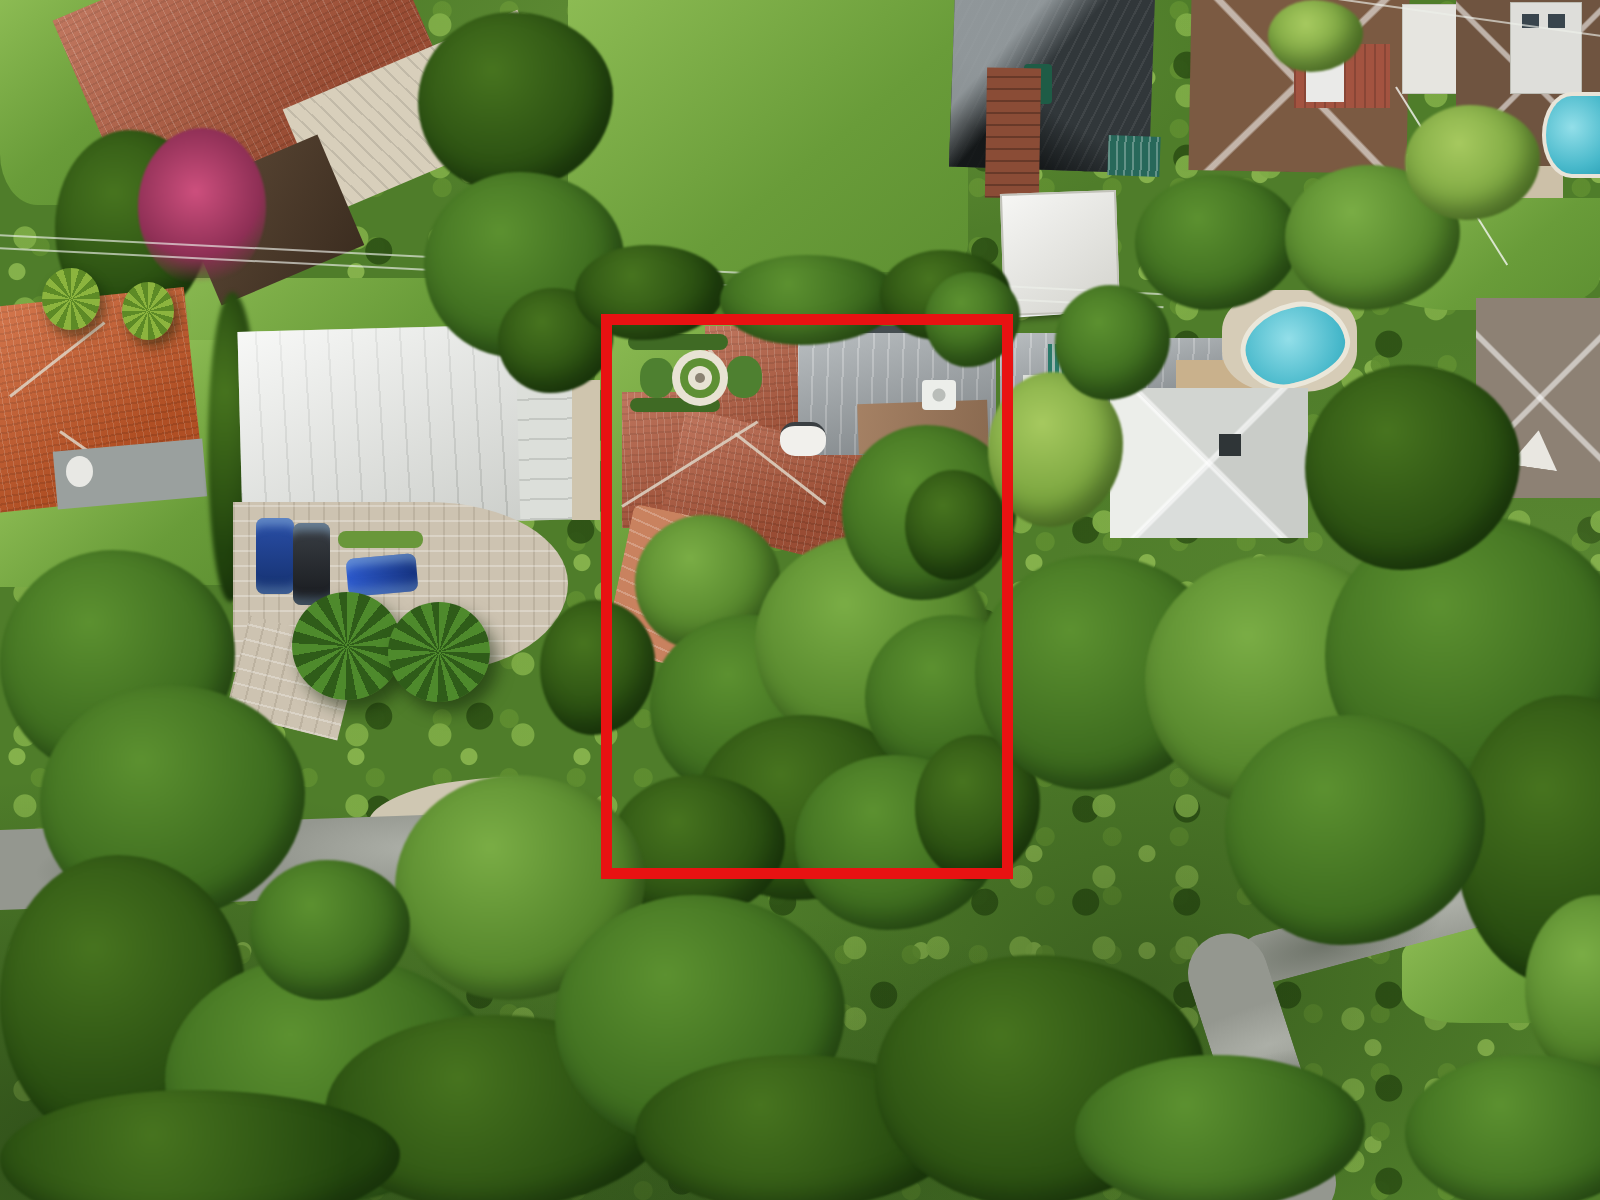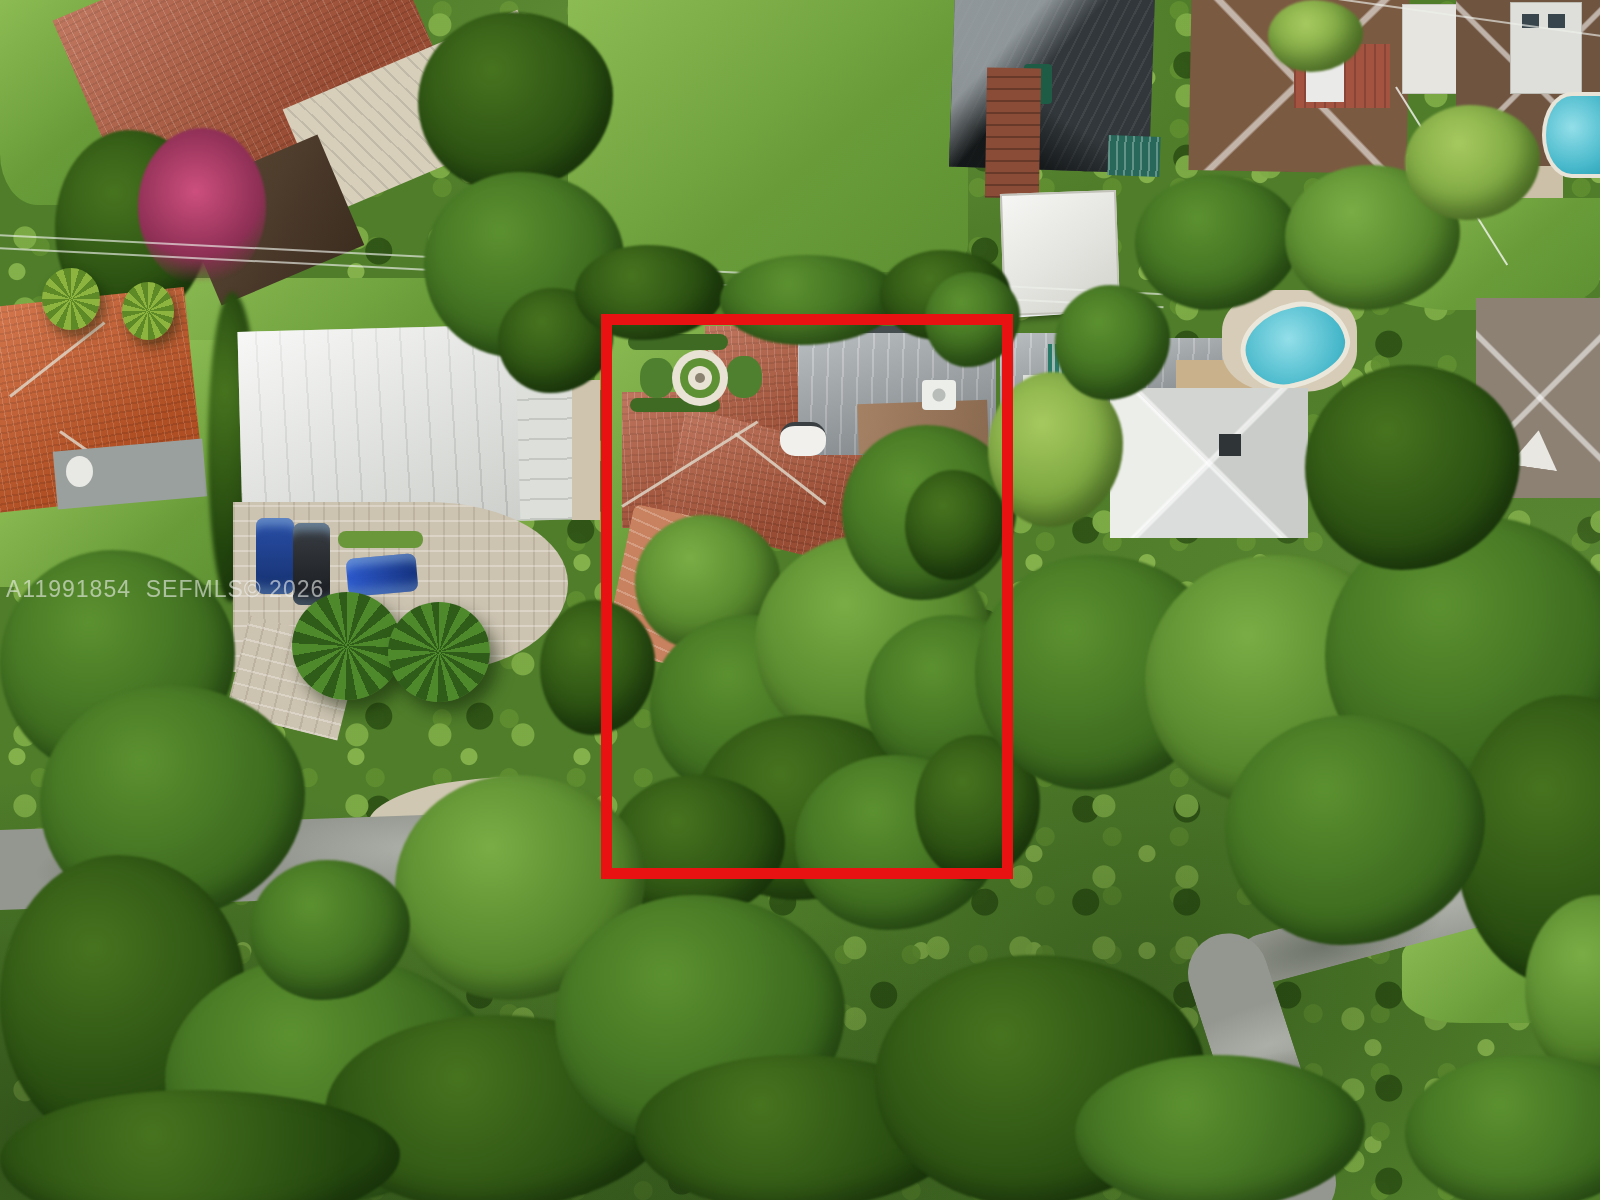--- a/index.html
+++ b/index.html
@@ -247,15 +247,14 @@
   <div class="a clump k-mid" style="left:1405px;top:1055px;width:250px;height:155px"></div>
   <div class="a clump k-dark" style="left:0;top:1090px;width:400px;height:140px"></div>
   <div class="a clump k-mid" style="left:1135px;top:175px;width:165px;height:135px"></div>
   <div class="a clump k-light" style="left:1285px;top:165px;width:175px;height:145px"></div>
   <div class="a clump k-bright" style="left:1405px;top:105px;width:135px;height:115px"></div>
   <div class="a clump k-bright" style="left:1268px;top:0;width:95px;height:72px"></div>
   <div class="a clump k-mid" style="left:250px;top:860px;width:160px;height:140px"></div>
 
   <div class="a outline" style="left:601px;top:314px;width:390px;height:543px"></div>
 
-  <div class="a wm" style="left:6px;top:576px">A11991854  SEFMLS© 2026</div>
 
 </div>
 
 </body></html>

